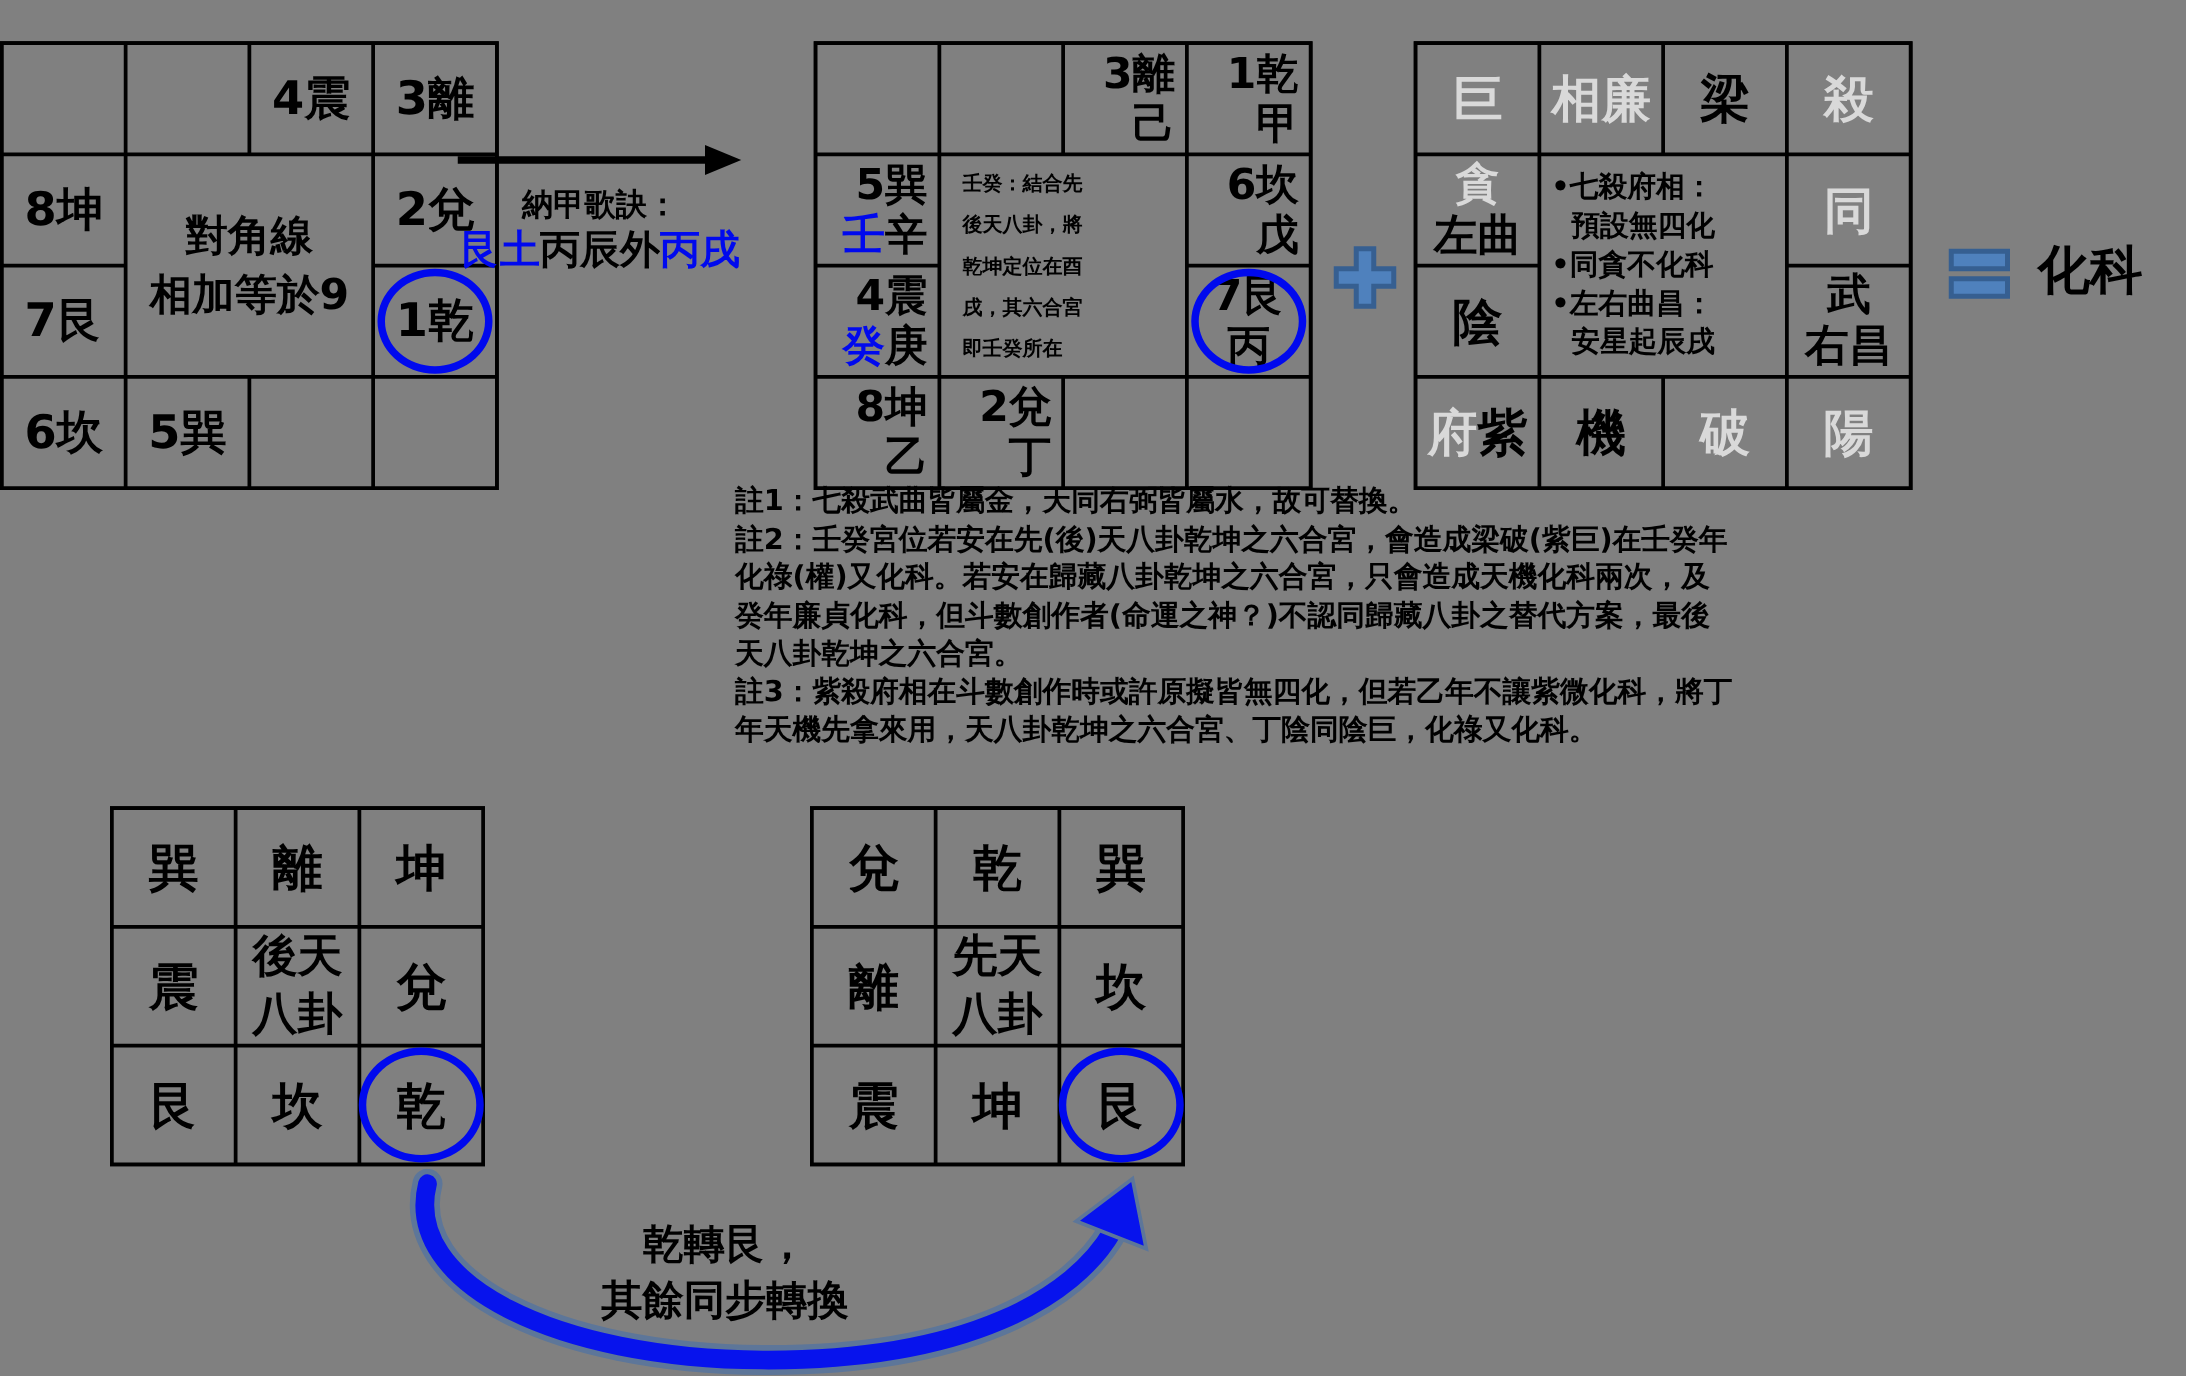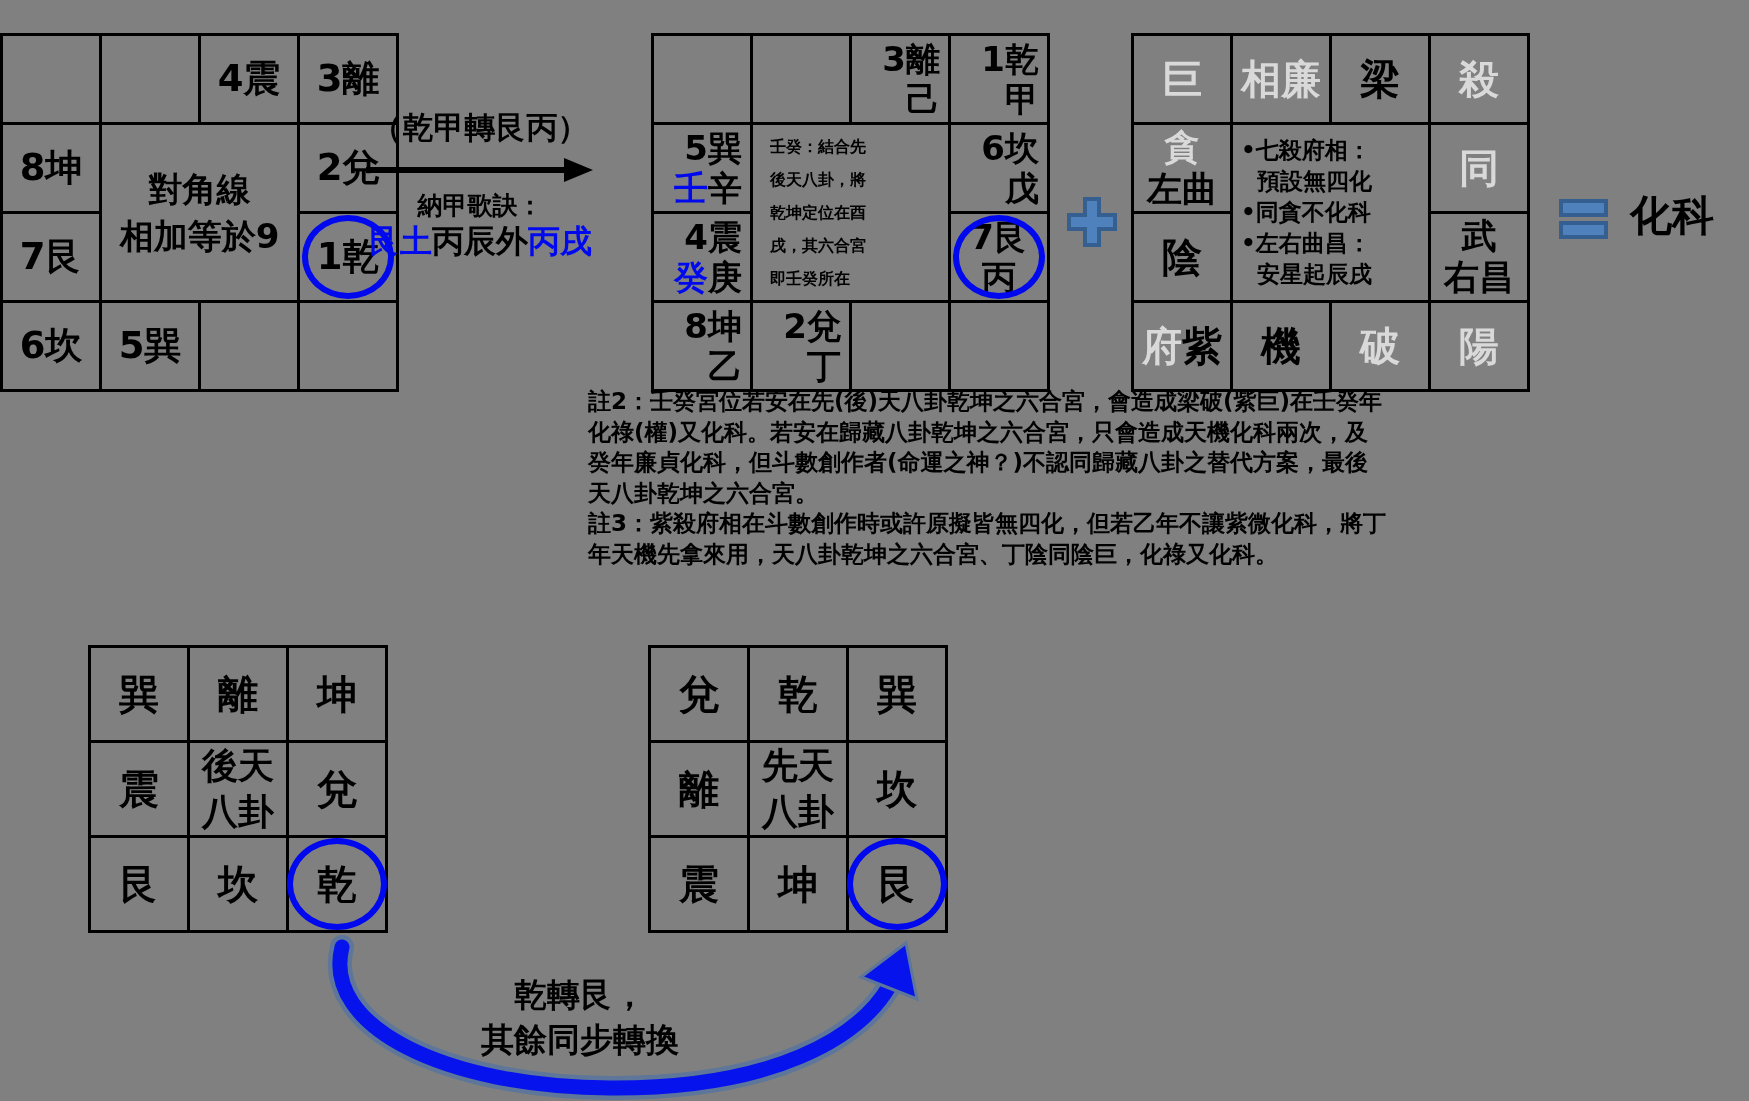--- a/index.html
+++ b/index.html
@@ -88,21 +88,20 @@
     <span>1乾</span>
     <span class="circle"></span>
   </div>
   <div class="cell num" style="grid-area:4/1">6坎</div>
   <div class="cell num" style="grid-area:4/2">5巽</div>
   <div class="cell" style="grid-area:4/3"></div>
   <div class="cell" style="grid-area:4/4"></div>
 </div>
 
 <div id="transform">
-  <div class="t-sub">（乾甲轉艮丙）</div>
   <svg width="228" height="28" viewBox="0 0 228 28">
     <rect x="0" y="11" width="202" height="6" fill="#000"></rect>
     <polygon points="198,2 198,26 227,14" fill="#000"></polygon>
   </svg>
   <div class="t-flabel">納甲歌訣：</div>
   <div class="t-form"><span class="blue">艮土</span><span>丙辰外</span><span class="blue">丙戌</span></div>
 </div>
 
 <div id="gridB" class="grid grid4">
   <div class="cell" style="grid-area:1/1"></div>
@@ -184,20 +183,21 @@
 
 <div id="equalsIcon">
   <svg width="52" height="50" viewBox="0 0 52 50">
     <rect x="3" y="7" width="45" height="14" fill="#4f81bd" stroke="#365f91" stroke-width="4"></rect>
     <rect x="3" y="29" width="45" height="14" fill="#4f81bd" stroke="#365f91" stroke-width="4"></rect>
   </svg>
 </div>
 <div id="resultLabel">化科</div>
 
 <div id="footnotes">
+  <div>註1：七殺武曲皆屬金，天同右弼皆屬水，故可替換。</div>
   <div>註2：壬癸宮位若安在先(後)天八卦乾坤之六合宮，會造成梁破(紫巨)在壬癸年</div>
   <div>化祿(權)又化科。若安在歸藏八卦乾坤之六合宮，只會造成天機化科兩次，及</div>
   <div>癸年廉貞化科，但斗數創作者(命運之神？)不認同歸藏八卦之替代方案，最後</div>
   <div>天八卦乾坤之六合宮。</div>
   <div>註3：紫殺府相在斗數創作時或許原擬皆無四化，但若乙年不讓紫微化科，將丁</div>
   <div>年天機先拿來用，天八卦乾坤之六合宮、丁陰同陰巨，化祿又化科。</div>
 </div>
 
 <div id="gridD" class="grid grid3">
   <div class="cell trigram" style="grid-area:1/1">巽</div>

